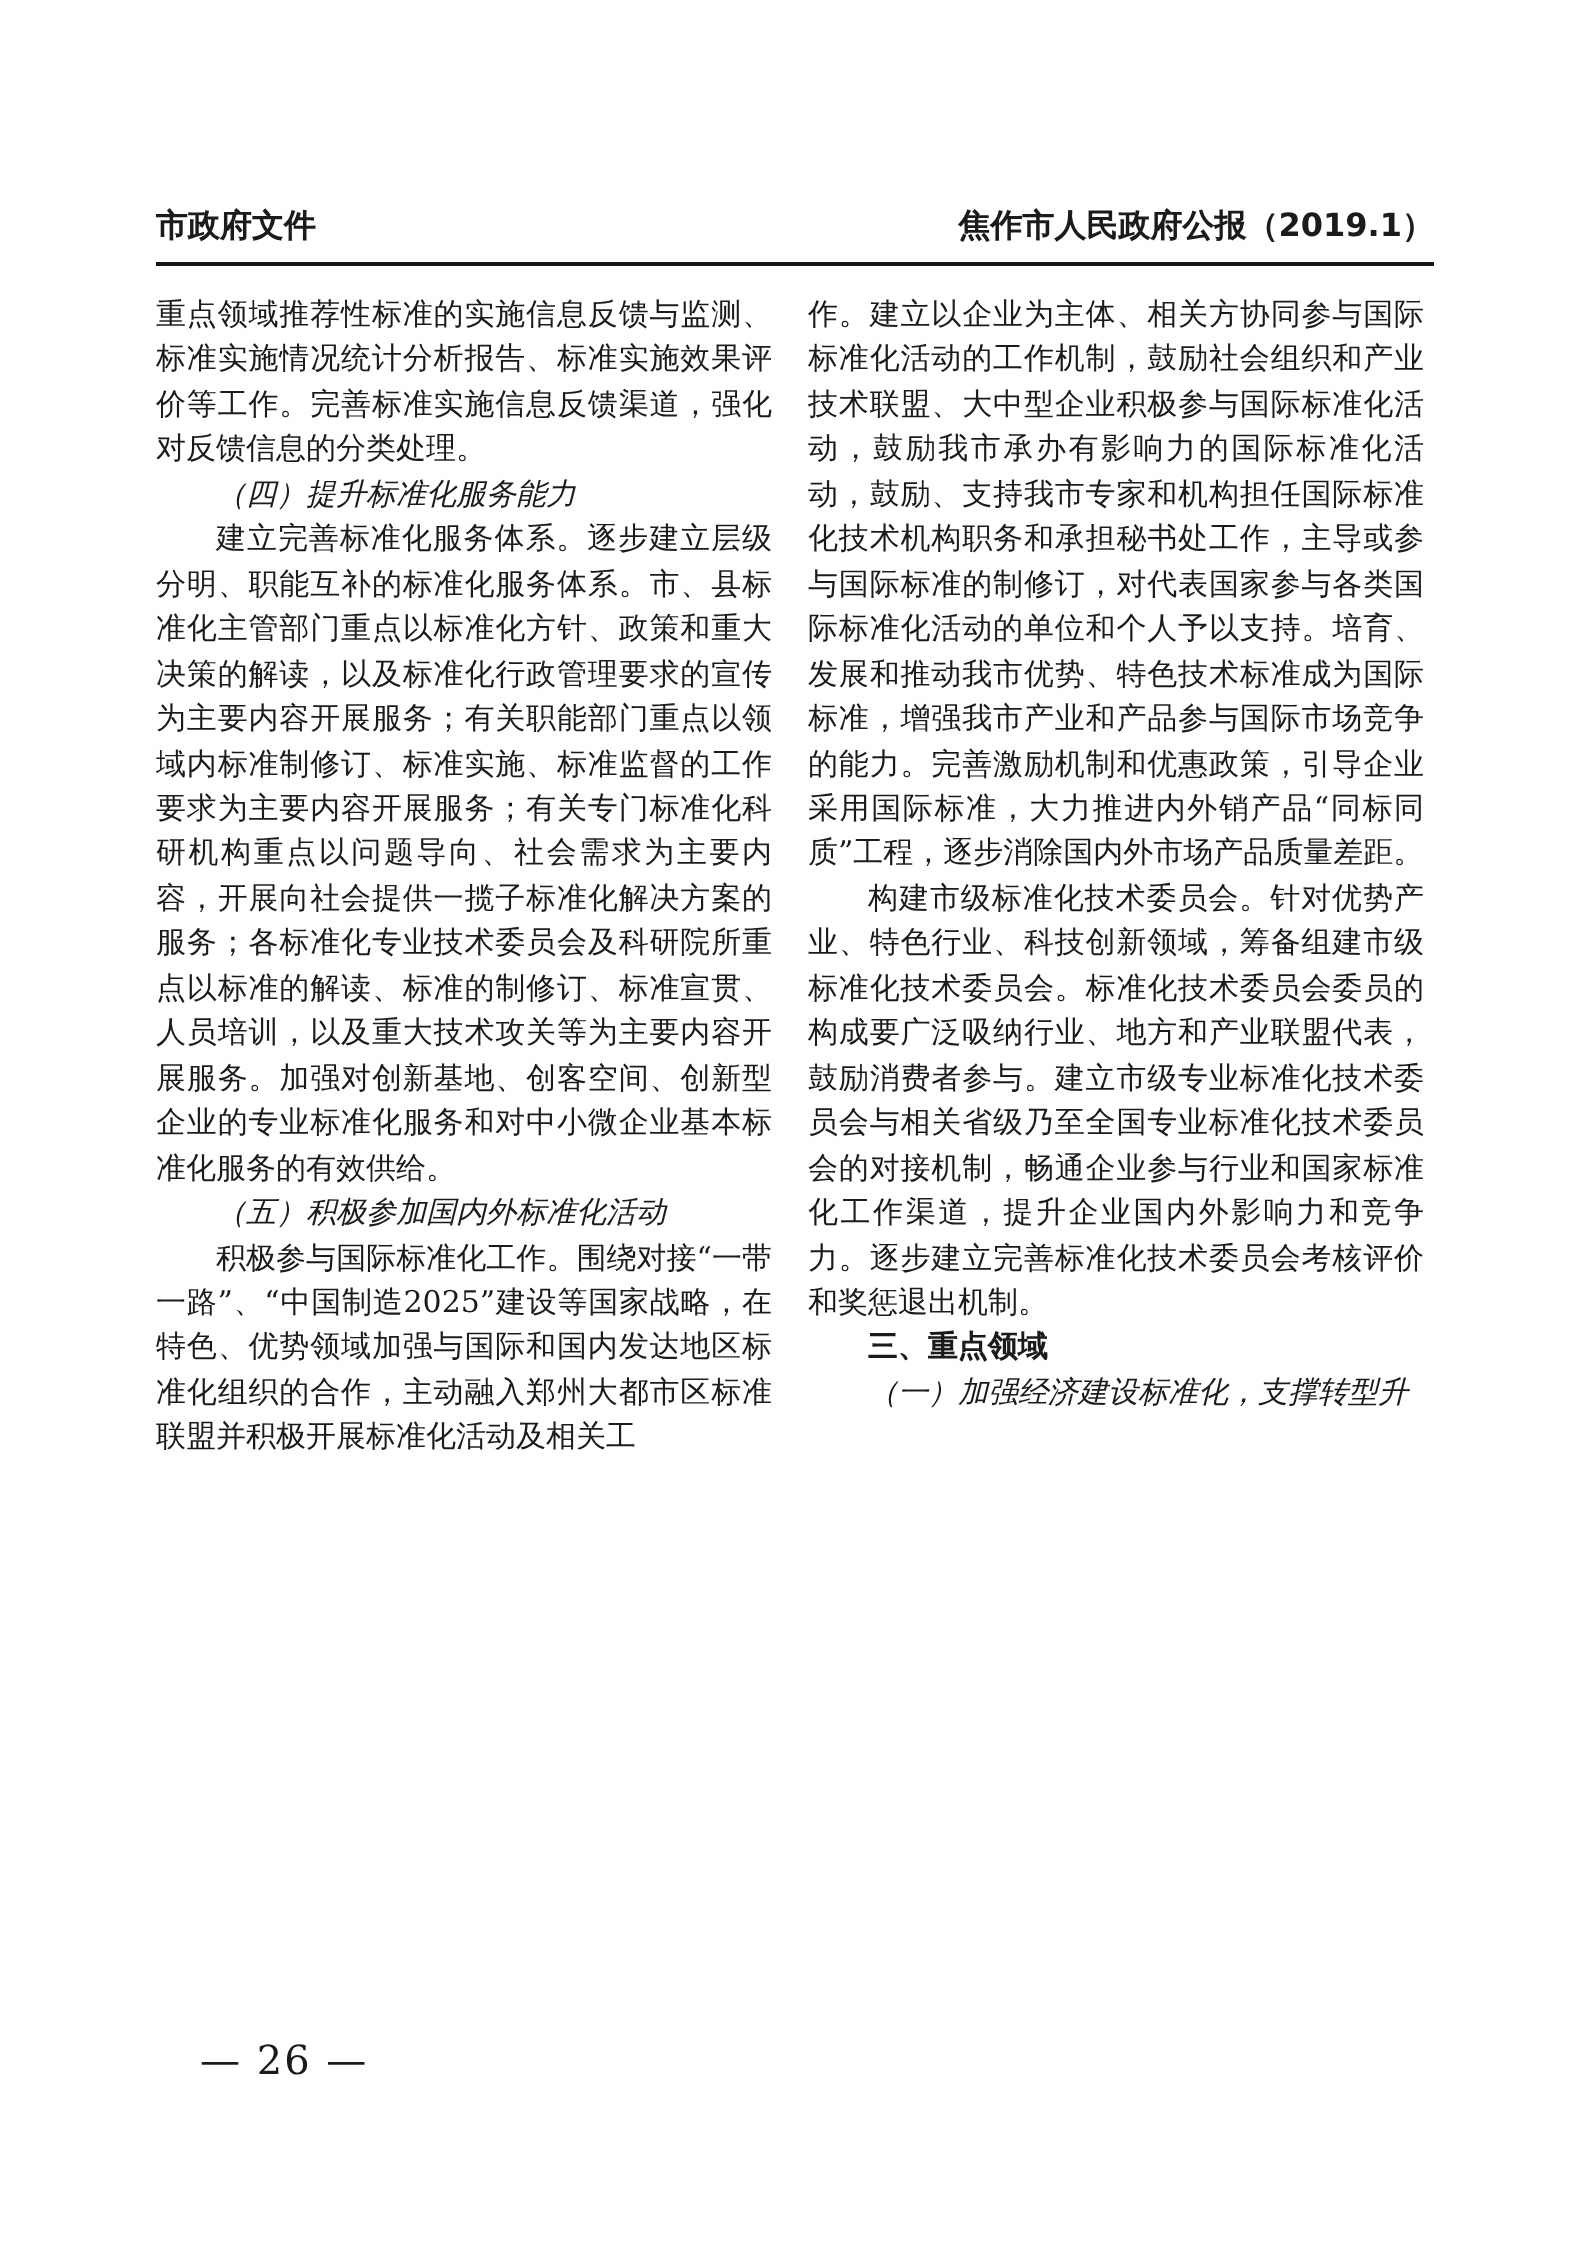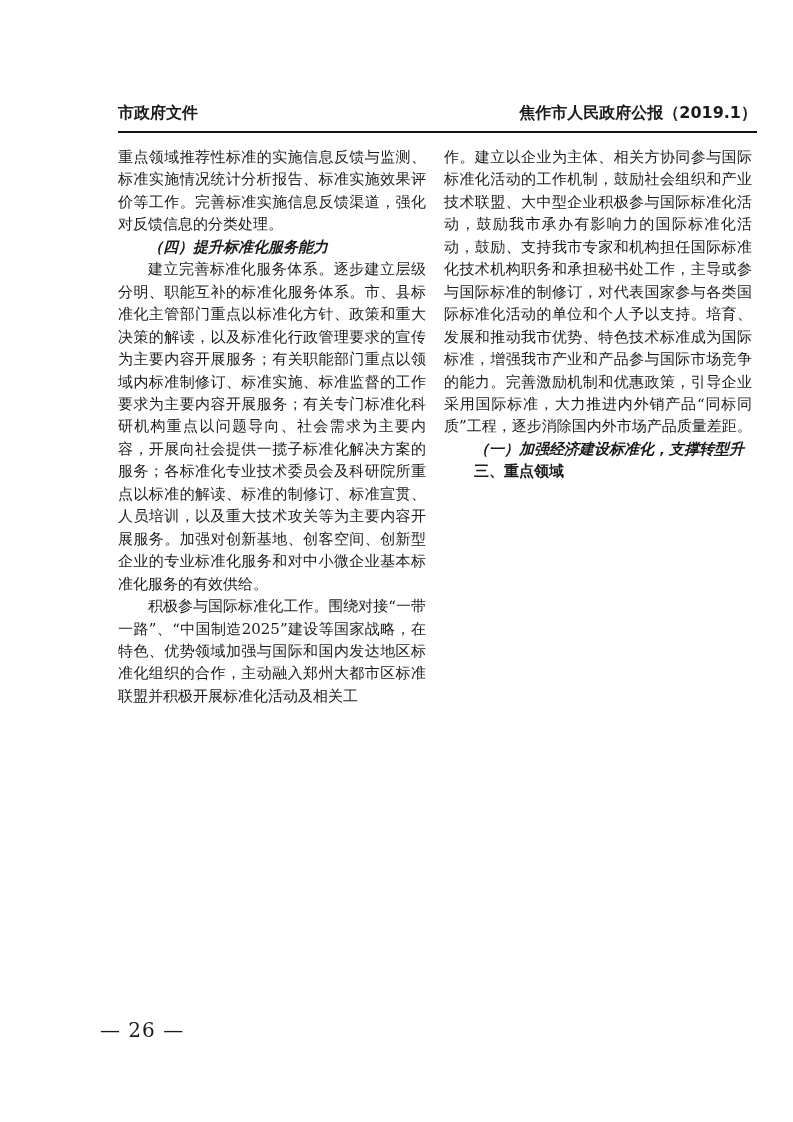--- a/index.html
+++ b/index.html
@@ -10,21 +10,20 @@
     position: relative;
     font-family: "DejaVu Serif", "Liberation Serif", serif;
     color: #1b1b1b;
     overflow: hidden;
   }
   .page {
     position: absolute;
     left: 78px;
     top: 103px;
     width: 639px;
-    margin-left: 40px;
   }
   .header-row {
     display: flex;
     justify-content: space-between;
     align-items: flex-end;
     font-family: "DejaVu Sans", "Liberation Sans", sans-serif;
     font-weight: bold;
     font-size: 16px;
     line-height: 20px;
     padding-bottom: 8px;
@@ -36,21 +35,21 @@
     margin-top: 13px;
   }
   .col {
     width: 308px;
     font-size: 15px;
     line-height: 22.45px;
     text-align: justify;
   }
   .block { text-indent: 2em; }
   .block.cont { text-indent: 0; }
-  .block.kaiti { font-style: italic; font-weight: bold; }
+  .block.kaiti { font-style: italic; }
   .block.bold-head {
     font-family: "DejaVu Sans", "Liberation Sans", sans-serif;
     font-weight: bold;
     font-style: normal;
   }
   .pageno {
     position: absolute;
     left: 100px;
     top: 1018px;
     font-size: 20px;
@@ -67,26 +66,28 @@
     <span>市政府文件</span>
     <span>焦作市人民政府公报（2019.1）</span>
   </div>
 
   <div class="columns">
 
     <div class="col">
       <div class="block cont">重点领域推荐性标准的实施信息反馈与监测、标准实施情况统计分析报告、标准实施效果评价等工作。完善标准实施信息反馈渠道，强化对反馈信息的分类处理。</div>
       <div class="block kaiti">（四）提升标准化服务能力</div>
       <div class="block">建立完善标准化服务体系。逐步建立层级分明、职能互补的标准化服务体系。市、县标准化主管部门重点以标准化方针、政策和重大决策的解读，以及标准化行政管理要求的宣传为主要内容开展服务；有关职能部门重点以领域内标准制修订、标准实施、标准监督的工作要求为主要内容开展服务；有关专门标准化科研机构重点以问题导向、社会需求为主要内容，开展向社会提供一揽子标准化解决方案的服务；各标准化专业技术委员会及科研院所重点以标准的解读、标准的制修订、标准宣贯、人员培训，以及重大技术攻关等为主要内容开展服务。加强对创新基地、创客空间、创新型企业的专业标准化服务和对中小微企业基本标准化服务的有效供给。</div>
+      <div class="block kaiti">（五）积极参加国内外标准化活动</div>
       <div class="block">积极参与国际标准化工作。围绕对接“一带一路”、“中国制造2025”建设等国家战略，在特色、优势领域加强与国际和国内发达地区标准化组织的合作，主动融入郑州大都市区标准联盟并积极开展标准化活动及相关工</div>
     </div>
 
     <div class="col">
       <div class="block cont">作。建立以企业为主体、相关方协同参与国际标准化活动的工作机制，鼓励社会组织和产业技术联盟、大中型企业积极参与国际标准化活动，鼓励我市承办有影响力的国际标准化活动，鼓励、支持我市专家和机构担任国际标准化技术机构职务和承担秘书处工作，主导或参与国际标准的制修订，对代表国家参与各类国际标准化活动的单位和个人予以支持。培育、发展和推动我市优势、特色技术标准成为国际标准，增强我市产业和产品参与国际市场竞争的能力。完善激励机制和优惠政策，引导企业采用国际标准，大力推进内外销产品“同标同质”工程，逐步消除国内外市场产品质量差距。</div>
+      <div class="block">构建市级标准化技术委员会。针对优势产业、特色行业、科技创新领域，筹备组建市级标准化技术委员会。标准化技术委员会委员的构成要广泛吸纳行业、地方和产业联盟代表，鼓励消费者参与。建立市级专业标准化技术委员会与相关省级乃至全国专业标准化技术委员会的对接机制，畅通企业参与行业和国家标准化工作渠道，提升企业国内外影响力和竞争力。逐步建立完善标准化技术委员会考核评价和奖惩退出机制。</div>
+      <div class="block bold-head">三、重点领域</div>
       <div class="block kaiti">（一）加强经济建设标准化，支撑转型升</div>
-      <div class="block bold-head">三、重点领域</div>
     </div>
 
   </div>
 
 </div>
 
 <div class="pageno">— 26 —</div>
 
 </body></html>

